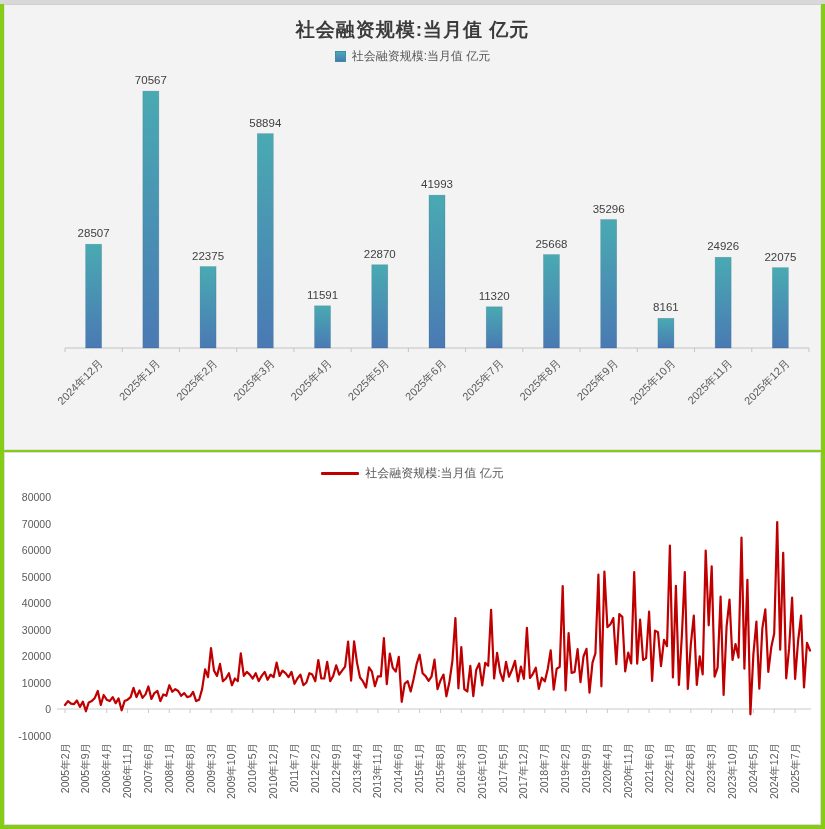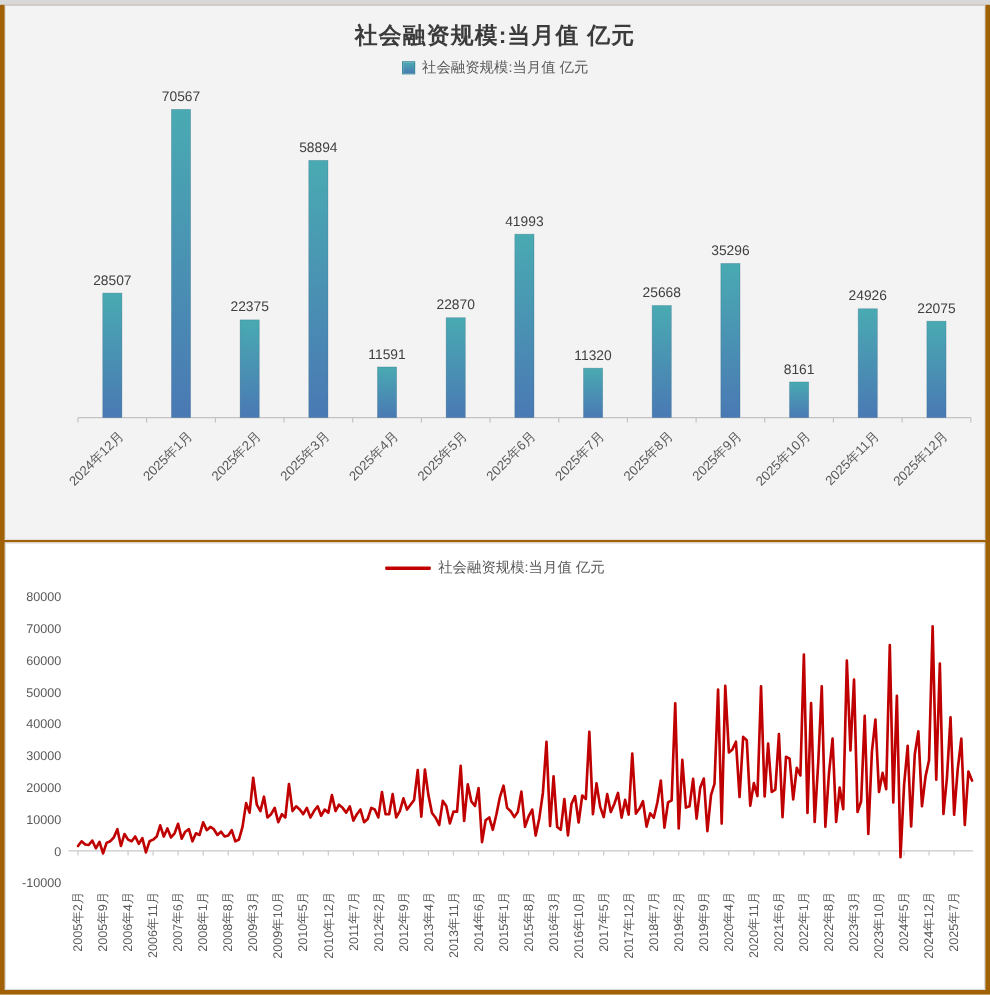--- a/index.html
+++ b/index.html
@@ -1,19 +1,19 @@
 <!DOCTYPE html>
 <html><head>
 <meta charset="utf-8">
 <style>
   * { margin:0; padding:0; box-sizing:border-box; }
   html,body { background:#ffffff; }
   .page {
     position:relative; width:825px; height:829px; overflow:hidden;
-    background:#a16207;
+    background:#84cc16;
     font-family:"Liberation Sans", sans-serif;
   }
   .top-strip {
     position:absolute; left:0; top:0; width:825px; height:4px;
     background:#d8d8d8;
   }
   .panel { position:absolute; left:4px; width:817px; }
   .bar-panel {
     top:4px; height:446px;
     background:#f3f3f3;

